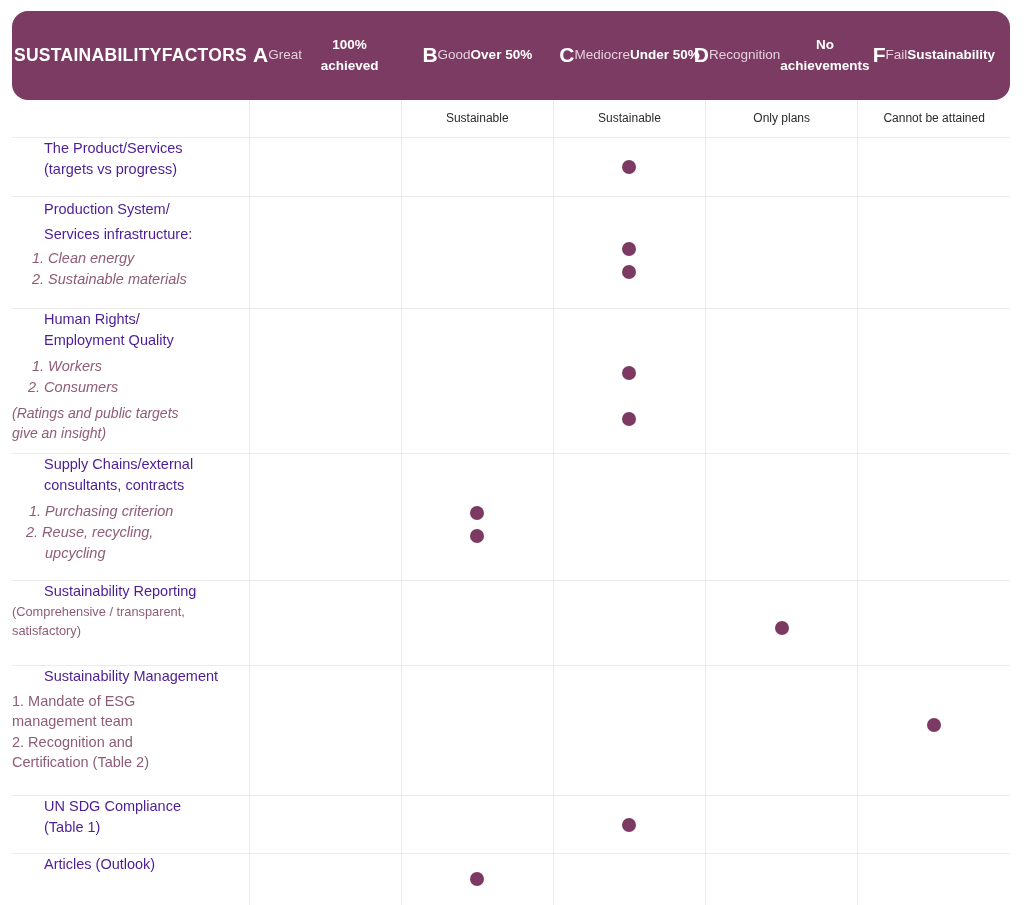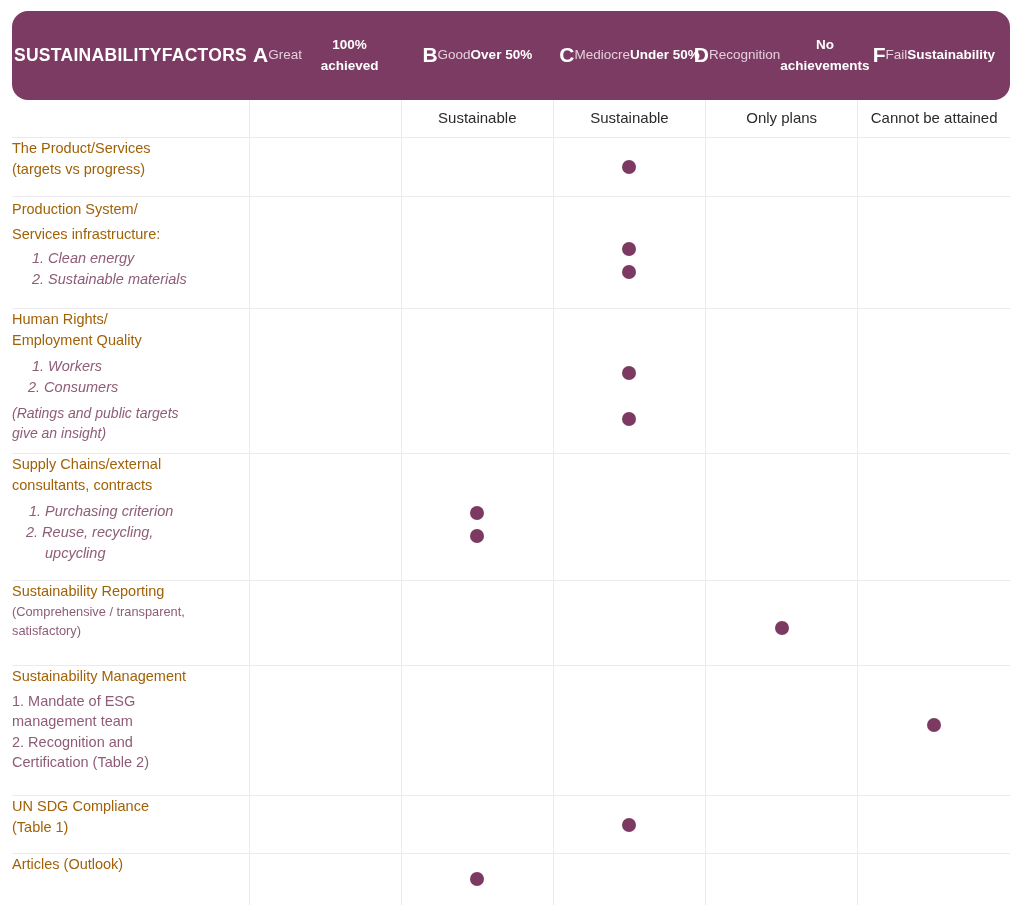--- a/index.html
+++ b/index.html
@@ -98,35 +98,36 @@
   .grid tr:last-child td { border-bottom: 1px solid #14b8a6; }
 
   .col-factors { width: 237px; }
   .col-grade   { width: 152.2px; }
 
   
   .subrow td {
     height: 39px;
     text-align: center;
     vertical-align: middle;
-    font-size: 15px;
+    font-size: 12px;
     color: #2b2b2b;
     font-weight: normal;
     padding: 0 3px;
   }
   .subrow td.empty-sub { }
 
   
   .factor-cell {
     padding: 12px 14px 12px 20px;
   }
   .factor-main {
     font-size: 14.5px;
-    color: #a16207;
+    color: #4c1d95;
     line-height: 1.42;
+    margin-left: 32px;
   }
   .factor-main.loose { line-height: 1.75; }
   .factor-sub {
     font-size: 14.5px;
     color: #8E5C76;
     font-style: italic;
     line-height: 1.45;
     padding-left: 20px;
   }
   .factor-note {

